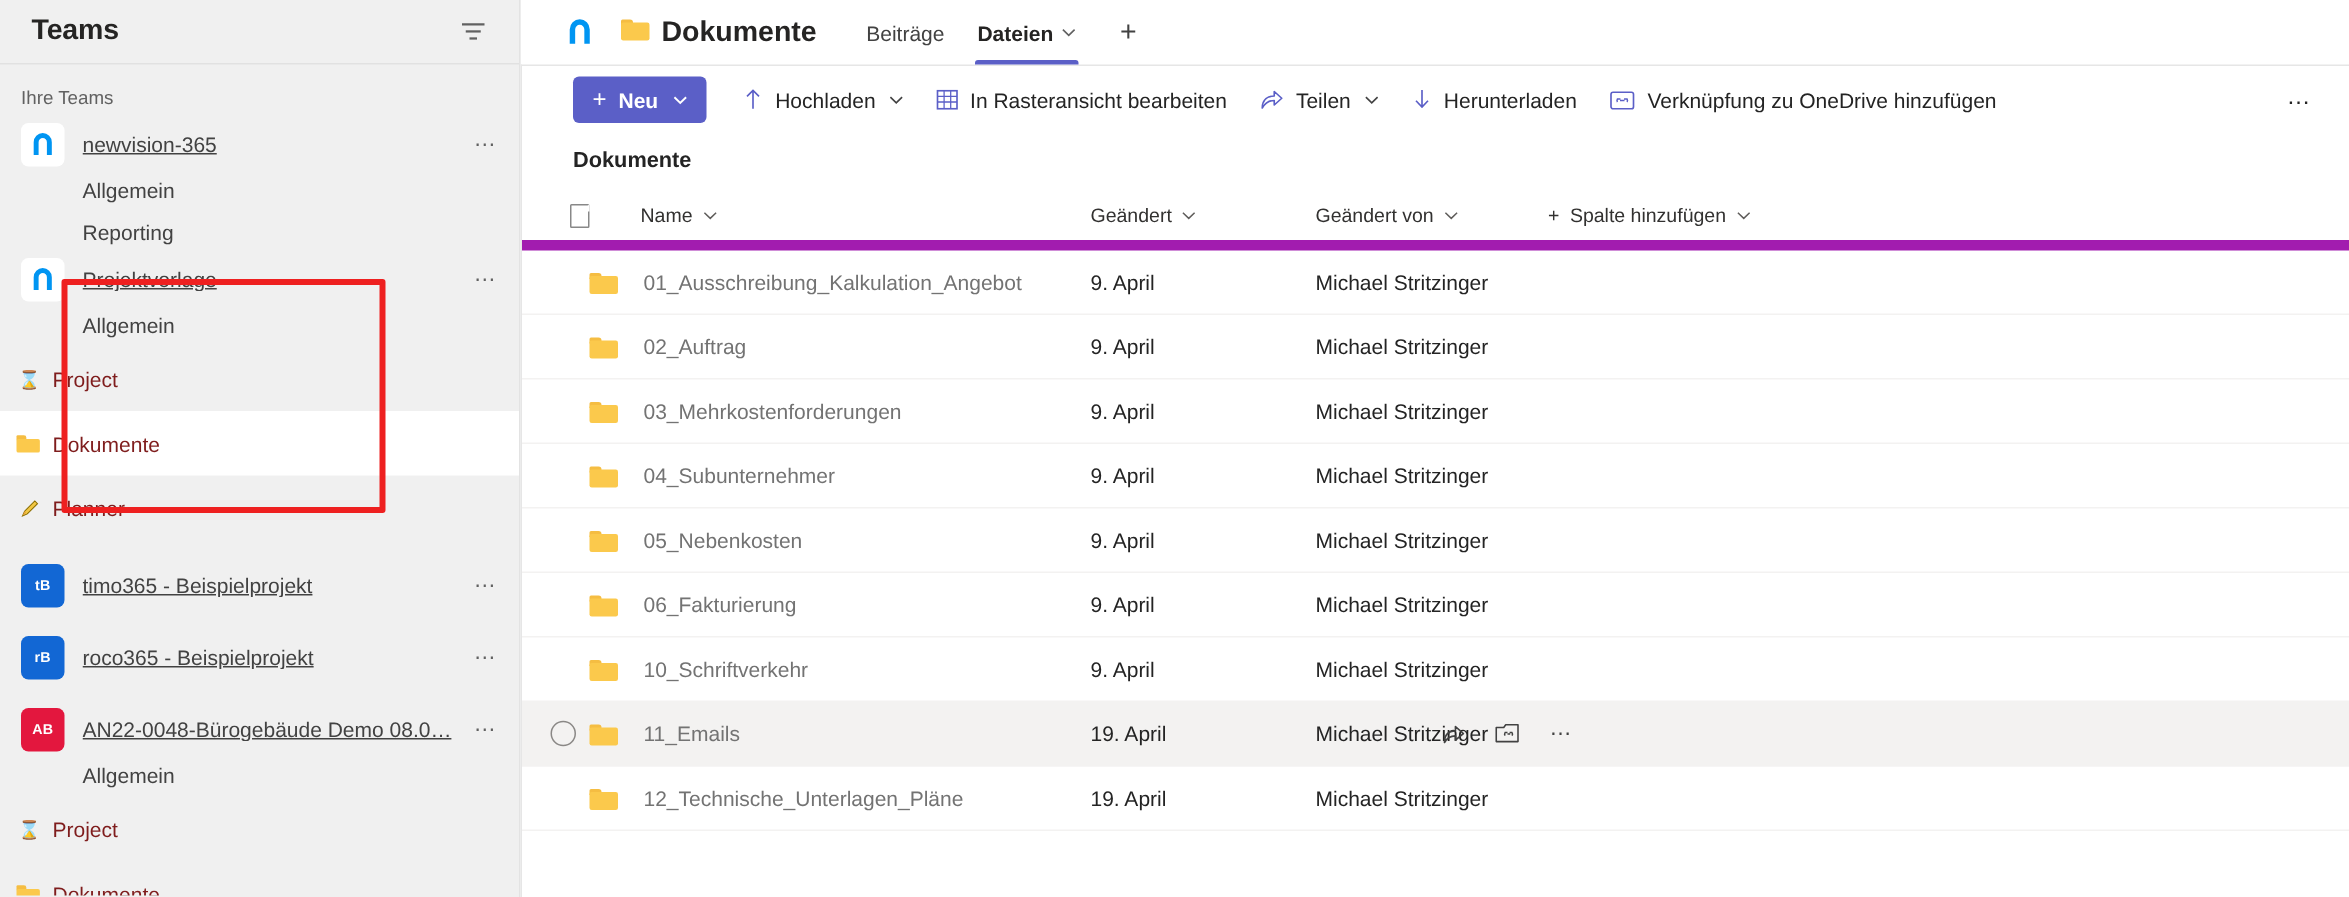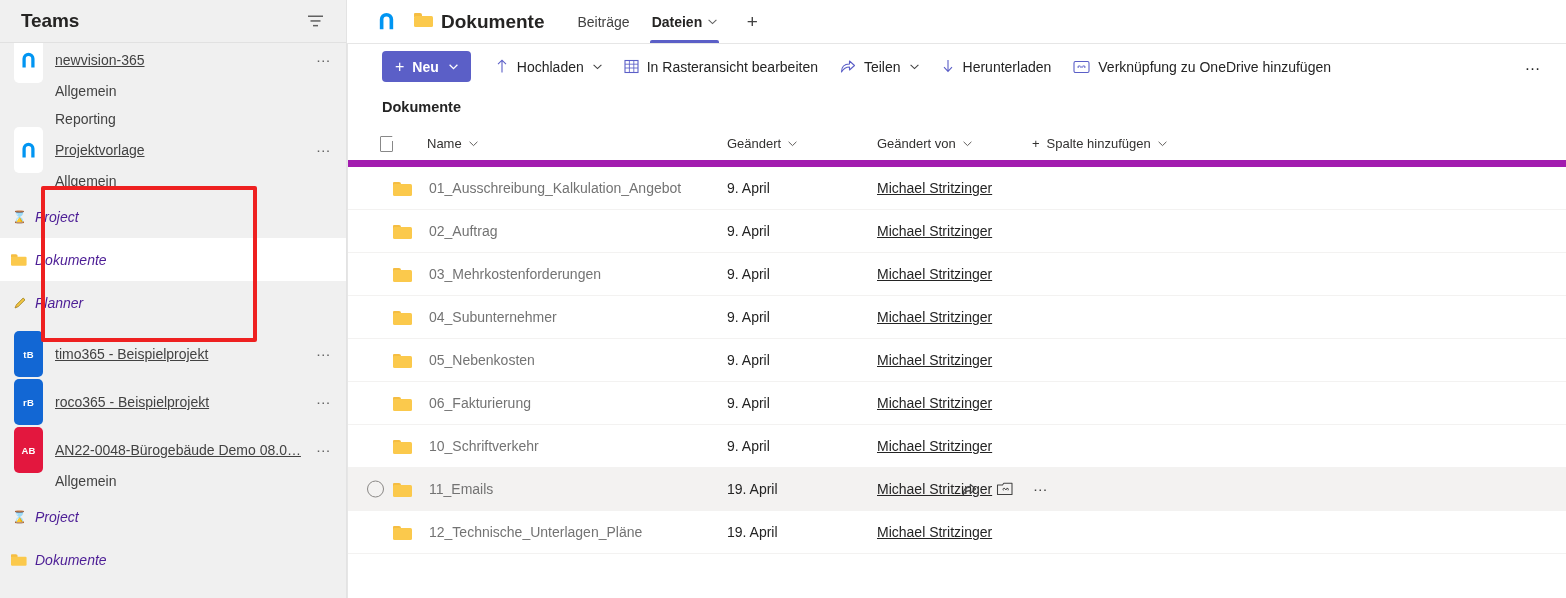--- a/index.html
+++ b/index.html
@@ -45,21 +45,21 @@
     font-size: 12.5px; color: #616161;
     padding: 15px 0 7px 14px;
   }
 
   .team-row {
     display: flex; align-items: center;
     height: 34px; padding-left: 14px; padding-right: 14px;
     cursor: pointer; position: relative;
   }
   .team-avatar {
-    width: 29px; height: 46px; border-radius: 5px;
+    width: 29px; height: 29px; border-radius: 5px;
     flex: 0 0 29px;
     display: flex; align-items: center; justify-content: center;
     font-size: 9.5px; color: #fff; font-weight: 600;
     letter-spacing: 0.2px;
     margin-right: 12px;
   }
   .team-avatar.logo { background: #ffffff; }
   .team-name {
     font-size: 14px; color: #424242; flex: 1;
     white-space: nowrap; overflow: hidden; text-overflow: ellipsis;
@@ -76,21 +76,21 @@
     display: flex; align-items: center;
     height: 28px; padding-left: 55px; cursor: pointer;
     font-size: 14px; color: #424242;
   }
   .channel-row.selected { background: #ffffff; }
   .channel-icon {
     width: 17px; margin-right: 7px;
     display: inline-flex; align-items: center; justify-content: center;
     font-size: 12px; flex: 0 0 17px;
   }
-  .channel-row.tab .channel-label { color: #4c1d95; font-style: italic; }
+  .channel-row.tab .channel-label { color: #7f1d1d; }
 
   
   .annot-box {
     position: absolute;
     left: 41px; top: 186px; width: 216px; height: 156px;
     border: 4px solid #ee2020;
     border-radius: 2px;
     pointer-events: none;
     z-index: 20;
   }
@@ -215,21 +215,21 @@
     display: none; align-items: center; gap: 14px;
     position: absolute; left: 610px; top: 50%; transform: translateY(-50%);
   }
   .row.hovered .row-actions { display: flex; }
   .row-actions .ra {
     width: 22px; height: 22px; display: flex; align-items: center; justify-content: center;
     color: #424242; cursor: pointer; border-radius: 2px;
   }
   .ra-dots { font-size: 15px; letter-spacing: 1.4px; line-height: 6px; padding-bottom: 7px; color:#242424; }
   .cell-mod   { width: 150px; flex: 0 0 150px; font-size: 14px; color: #242424; padding-left: 8px; }
-  .cell-modby { width: 155px; flex: 0 0 155px; font-size: 14px; color: #242424; padding-left: 8px; text-decoration: underline; }
+  .cell-modby { width: 155px; flex: 0 0 155px; font-size: 14px; color: #242424; padding-left: 8px; }
 
   .folder-glyph { width: 19px; height: 15px; position: relative; display: inline-block; }
   .folder-glyph::before {
     content: ""; position: absolute; left: 0; top: 1px; width: 8px; height: 4px;
     background: #f5bd42; border-radius: 1px 2px 0 0;
   }
   .folder-glyph::after {
     content: ""; position: absolute; left: 0; top: 3.5px; width: 19px; height: 11.5px;
     background: #fbc94c; border-radius: 1.5px;
   }
@@ -262,20 +262,21 @@
         <svg width="17" height="14" viewBox="0 0 17 14">
           <rect x="1" y="1.5" width="15" height="1.5" fill="#616161"></rect>
           <rect x="3.5" y="6.2" width="10" height="1.5" fill="#616161"></rect>
           <rect x="6" y="10.9" width="5" height="1.5" fill="#616161"></rect>
         </svg>
       </div>
     </div>
 
     <div class="teams-scroll">
 
+      <div class="group-label">Ihre Teams</div>
 
       <div class="team-row">
         <div class="team-avatar logo">
           <svg class="nv-n" width="19" height="19" viewBox="0 0 22 22">
             <path d="M4 19 L4 9 A7 7 0 0 1 18 9 L18 19 L14.2 19 L14.2 9 A3.2 3.2 0 0 0 7.8 9 L7.8 19 Z" fill="#0095f2"></path>
           </svg>
         </div>
         <div class="team-name">newvision-365</div>
         <div class="more-dots">…</div>
       </div>

